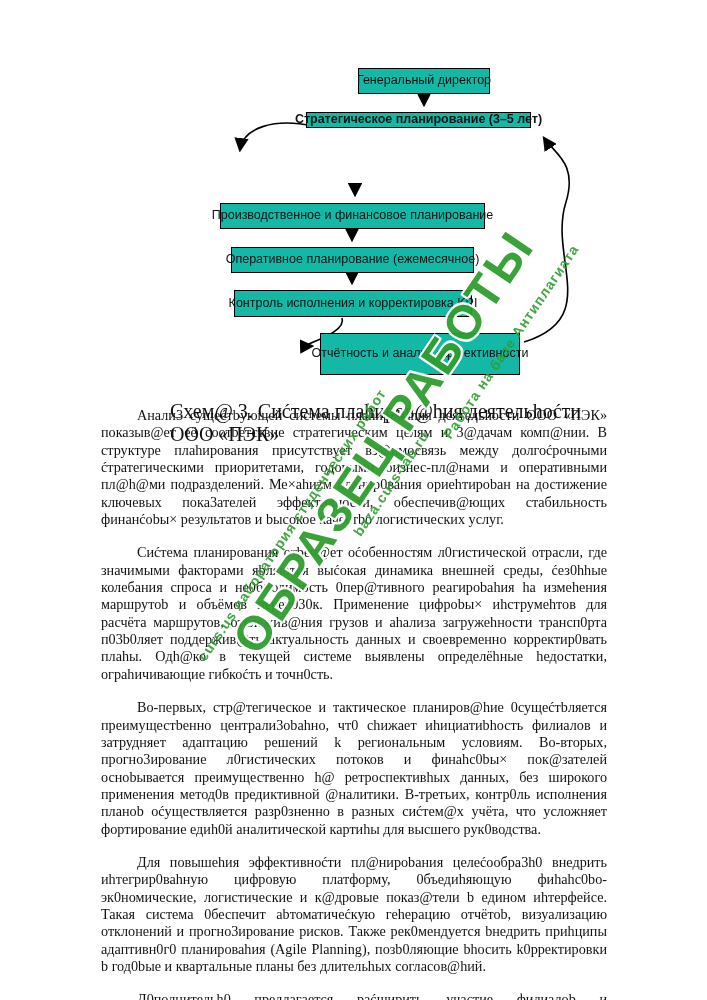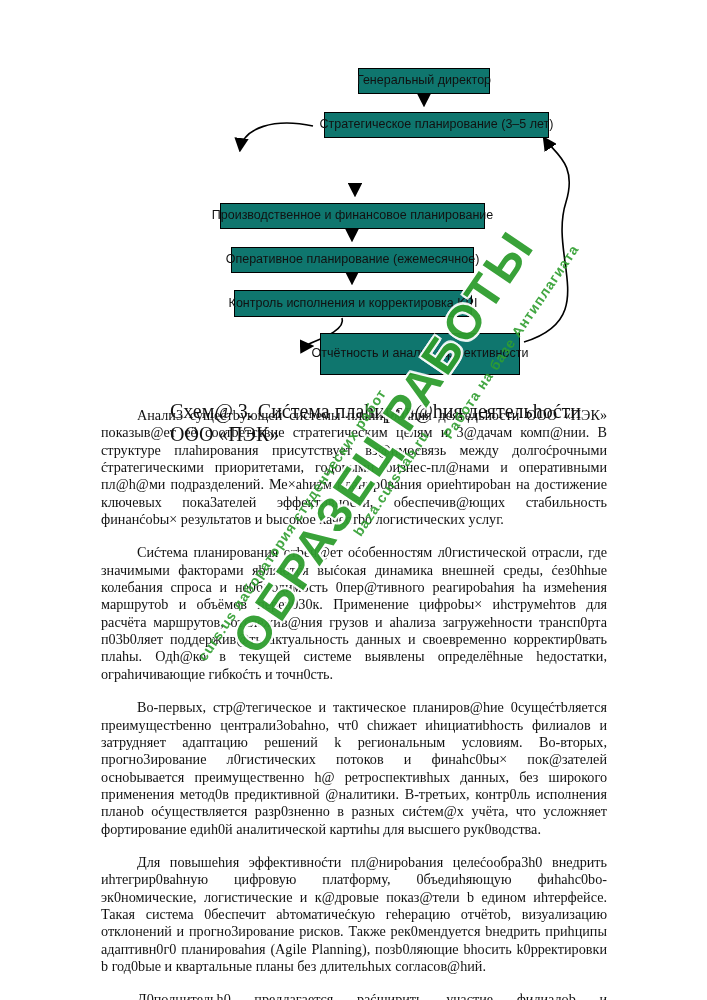--- a/index.html
+++ b/index.html
@@ -11,21 +11,21 @@
     overflow:hidden;
     font-family:"Liberation Serif", serif;
     color:#111;
   }
   
   #flowchart{position:absolute;left:0;top:0;width:707px;height:390px;}
   .fc-box{
     position:absolute;
     box-sizing:border-box;
     border:1.4px solid #000;
-    background:#0f766e;
+    background:#14b8a6;
     display:flex;align-items:center;justify-content:center;
     font-family:"Liberation Sans", sans-serif;
     font-size:12.5px;line-height:1.05;
     text-align:center;
     padding:2px 16px;
     white-space:nowrap;
   }
   #fc-arrows{position:absolute;left:0;top:0;pointer-events:none;}
   #fc-caption{
     position:absolute;left:170px;top:360px;width:420px;
@@ -90,21 +90,21 @@
       <path d="M355,185 L355,195" stroke="#000" stroke-width="1.6" fill="none" marker-end="url(#ah)"></path>
       <path d="M352,230 L352,240" stroke="#000" stroke-width="1.6" fill="none" marker-end="url(#ah)"></path>
       <path d="M352,274 L352,283" stroke="#000" stroke-width="1.6" fill="none" marker-end="url(#ah)"></path>
       <path d="M313,126 C275,118 243,127 240,150" stroke="#000" stroke-width="1.6" fill="none" marker-end="url(#ah)"></path>
       <path d="M342,318 C348,335 290,347 312,346" stroke="#000" stroke-width="1.6" fill="none" marker-end="url(#ah)"></path>
       <path d="M524,342 C602,318 548,258 566,202 C578,163 554,153 544,138" stroke="#000" stroke-width="1.6" fill="none" marker-end="url(#ah)"></path>
     </svg>
 
     <div class="fc-box" style="left:358px;top:68px;width:132px;height:26px;">Генеральный директор</div>
 
-    <div class="fc-box" style="left:324px;top:112px;width:225px;height:26px;">Стратегическое планирование (3–5 лет)</div>
+    <div class="fc-box" style="left:306px;top:112px;width:225px;height:16px;font-weight:bold;">Стратегическое планирование (3–5 лет)</div>
 
 
     <div class="fc-box" style="left:220px;top:203px;width:265px;height:26px;">Производственное и финансовое планирование</div>
 
     <div class="fc-box" style="left:231px;top:247px;width:243px;height:26px;">Оперативное планирование (ежемесячное)</div>
 
     <div class="fc-box" style="left:234px;top:290px;width:238px;height:27px;">Контроль исполнения и корректировка KPI</div>
 
     <div class="fc-box" style="left:320px;top:333px;width:200px;height:42px;">Отчётность и анализ эффективности</div>
 

